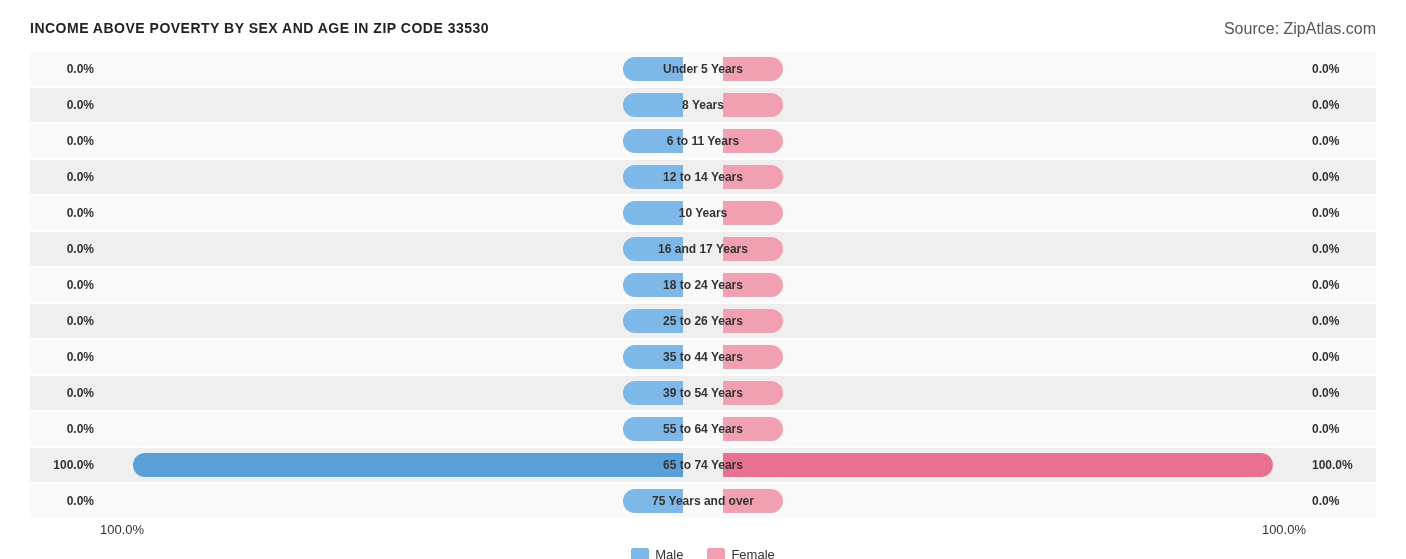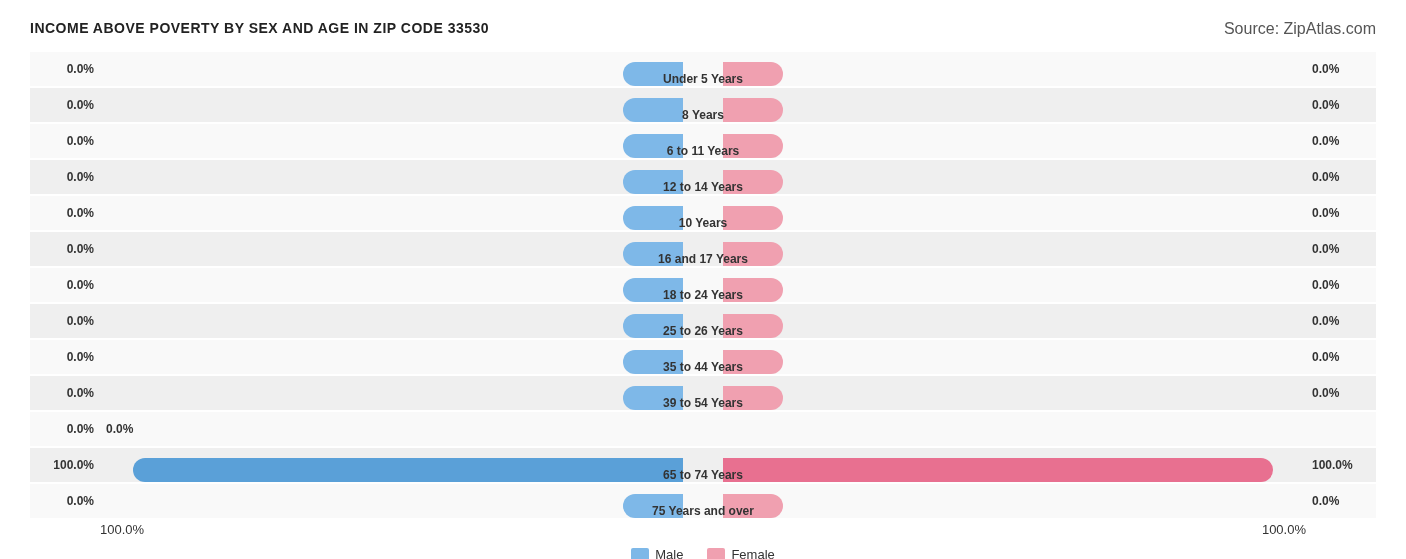--- a/index.html
+++ b/index.html
@@ -53,21 +53,21 @@
       width: 70px;
       text-align: right;
       font-size: 12px;
       color: #333;
       padding-right: 6px;
       flex-shrink: 0;
     }
     .bars-center {
       flex: 1;
       display: flex;
-      align-items: flex-end;
+      align-items: center;
       position: relative;
       height: 34px;
       gap: 40px;
     }
     .male-bar-container {
       flex: 1;
       display: flex;
       justify-content: flex-end;
       align-items: center;
       height: 24px;
@@ -292,20 +292,29 @@
       </div>
       <div class="label-center">39 to 54 Years</div>
       <div class="female-bar-container">
         <div class="bar-stub-female" style="width:60px;"></div>
       </div>
     </div>
     <div class="right-value">0.0%</div>
   </div>
       <div class="bar-row">
     <div class="left-value">0.0%</div>
+    <div class="bars-center">
+      <div class="male-bar-container">
+        <div class="bar-stub-male" style="width:60px;"></div>
+      </div>
+      <div class="label-center">55 to 64 Years</div>
+      <div class="female-bar-container">
+        <div class="bar-stub-female" style="width:60px;"></div>
+      </div>
+    </div>
     <div class="right-value">0.0%</div>
   </div>
       <div class="bar-row">
     <div class="left-value">100.0%</div>
     <div class="bars-center">
       <div class="male-bar-container">
         <div class="full-male-bar" style="width:550px;"></div>
       </div>
       <div class="label-center">65 to 74 Years</div>
       <div class="female-bar-container">

